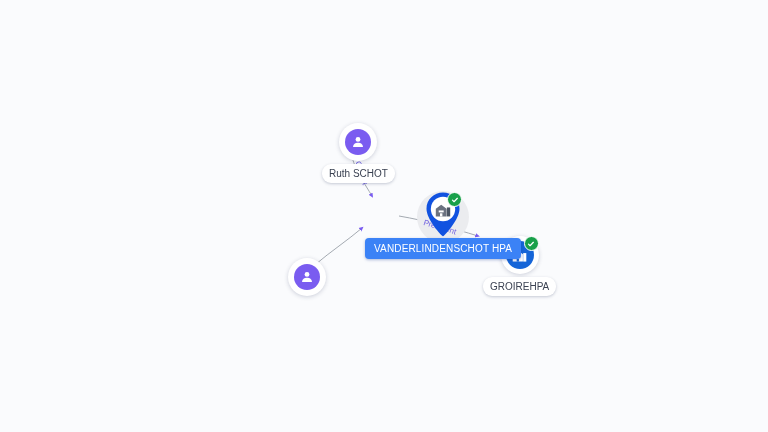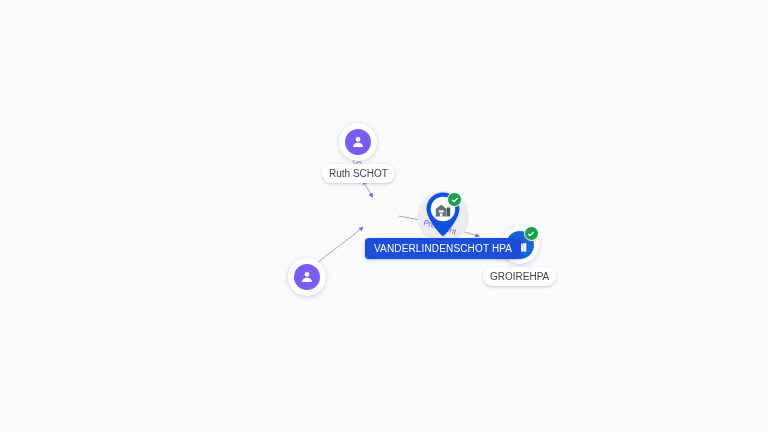--- a/index.html
+++ b/index.html
@@ -139,21 +139,21 @@
     font-size: 10px;
     line-height: 13px;
     padding: 3px 7px;
     border-radius: 9px;
     white-space: nowrap;
     box-shadow: 0 1px 3px rgba(40,50,90,0.25);
     z-index: 4;
     position: relative;
   }
   .node-label.focal {
-    background: #1d4ed8;
+    background: #3b82f6;
     color: #ffffff;
     font-size: 10px;
     letter-spacing: .15px;
     padding: 4px 9px;
     border-radius: 4px;
     box-shadow: 0 1px 3px rgba(30,60,150,0.35);
     margin-top: -1px;
   }
 
   
@@ -223,21 +223,21 @@
       <div class="badge-check" style="right:1px; top:1px;">
         <svg width="8" height="8" viewBox="0 0 24 24" aria-hidden="true">
           <path d="M4.5 12.6l4.6 4.6 10-10.4" fill="none" stroke="#ffffff" stroke-width="3.6" stroke-linecap="round" stroke-linejoin="round"></path>
         </svg>
       </div>
     </div>
 
     <div class="node-label focal">VANDERLINDENSCHOT HPA</div>
   </div>
 
-  <div class="node" style="left:483px; top:226px;">
+  <div class="node" style="left:483px; top:236px;">
     <div class="company-ring">
       <div class="company-circle">
         <svg width="17" height="17" viewBox="0 0 24 24" aria-hidden="true">
           <path d="M2.4 20.6V10.2L9.6 5.1l7.2 5.1v10.4z" fill="#ffffff"></path>
           <rect x="17.2" y="8.6" width="4.4" height="12" fill="#ffffff"></rect>
           <path d="M6.3 12.6h6.6v2.6H6.3z" fill="#1565d8"></path>
           <path d="M8.0 16.4h3.2v4.2H8.0z" fill="#1565d8"></path>
         </svg>
       </div>
       <div class="badge-check" style="right:0px; top:0px;">

